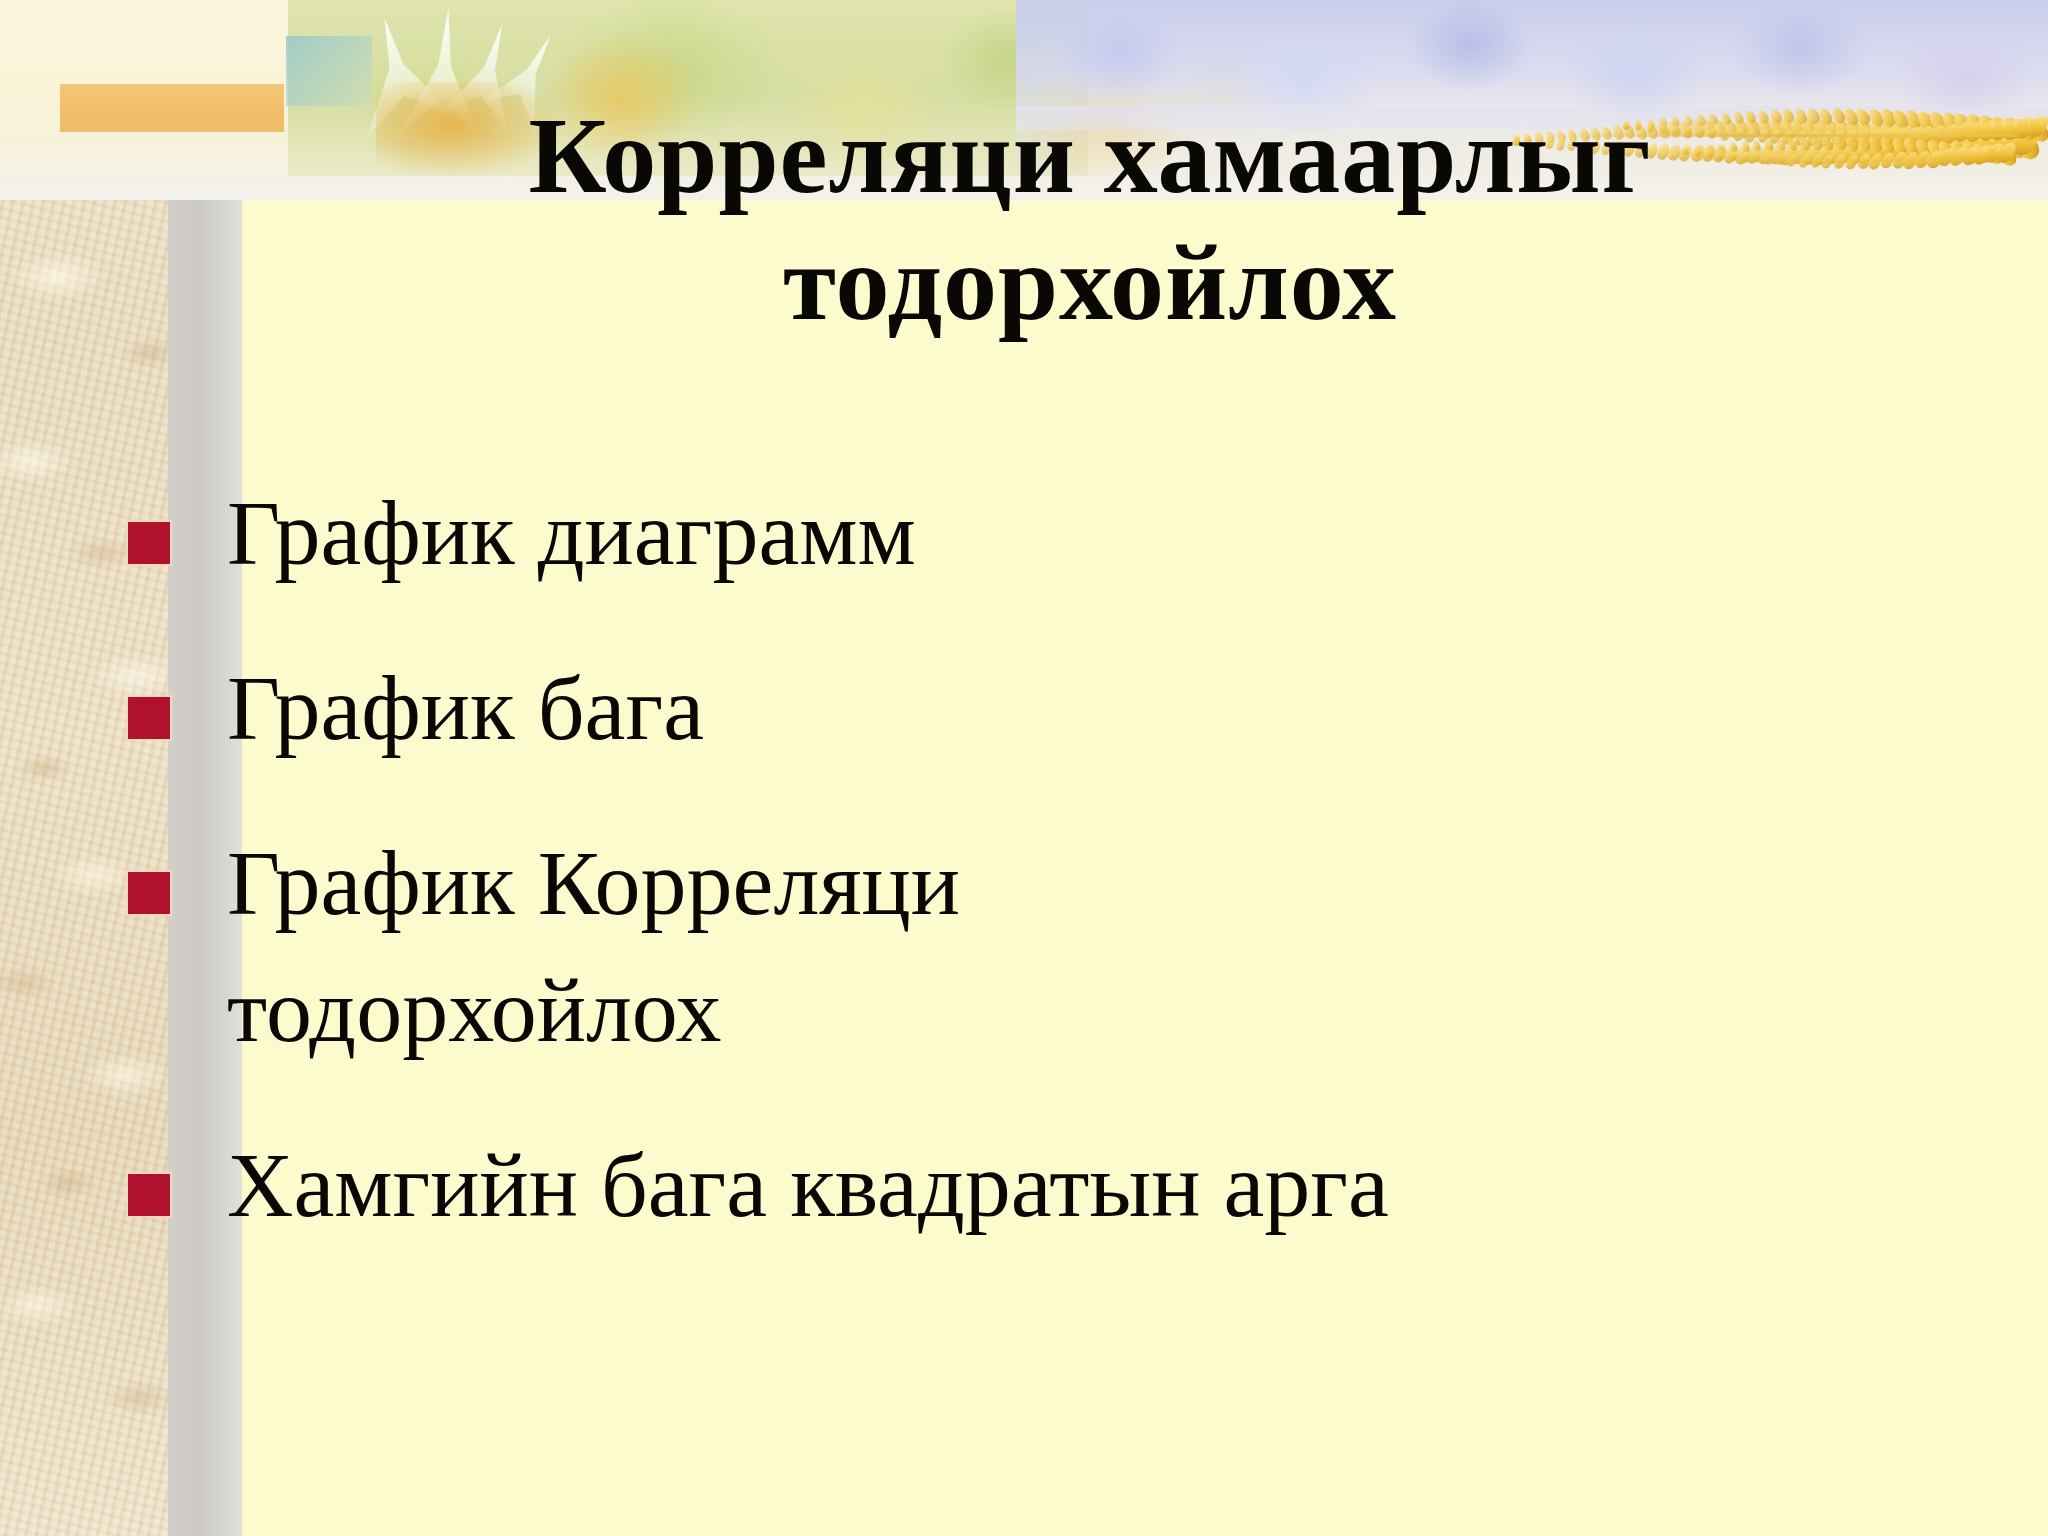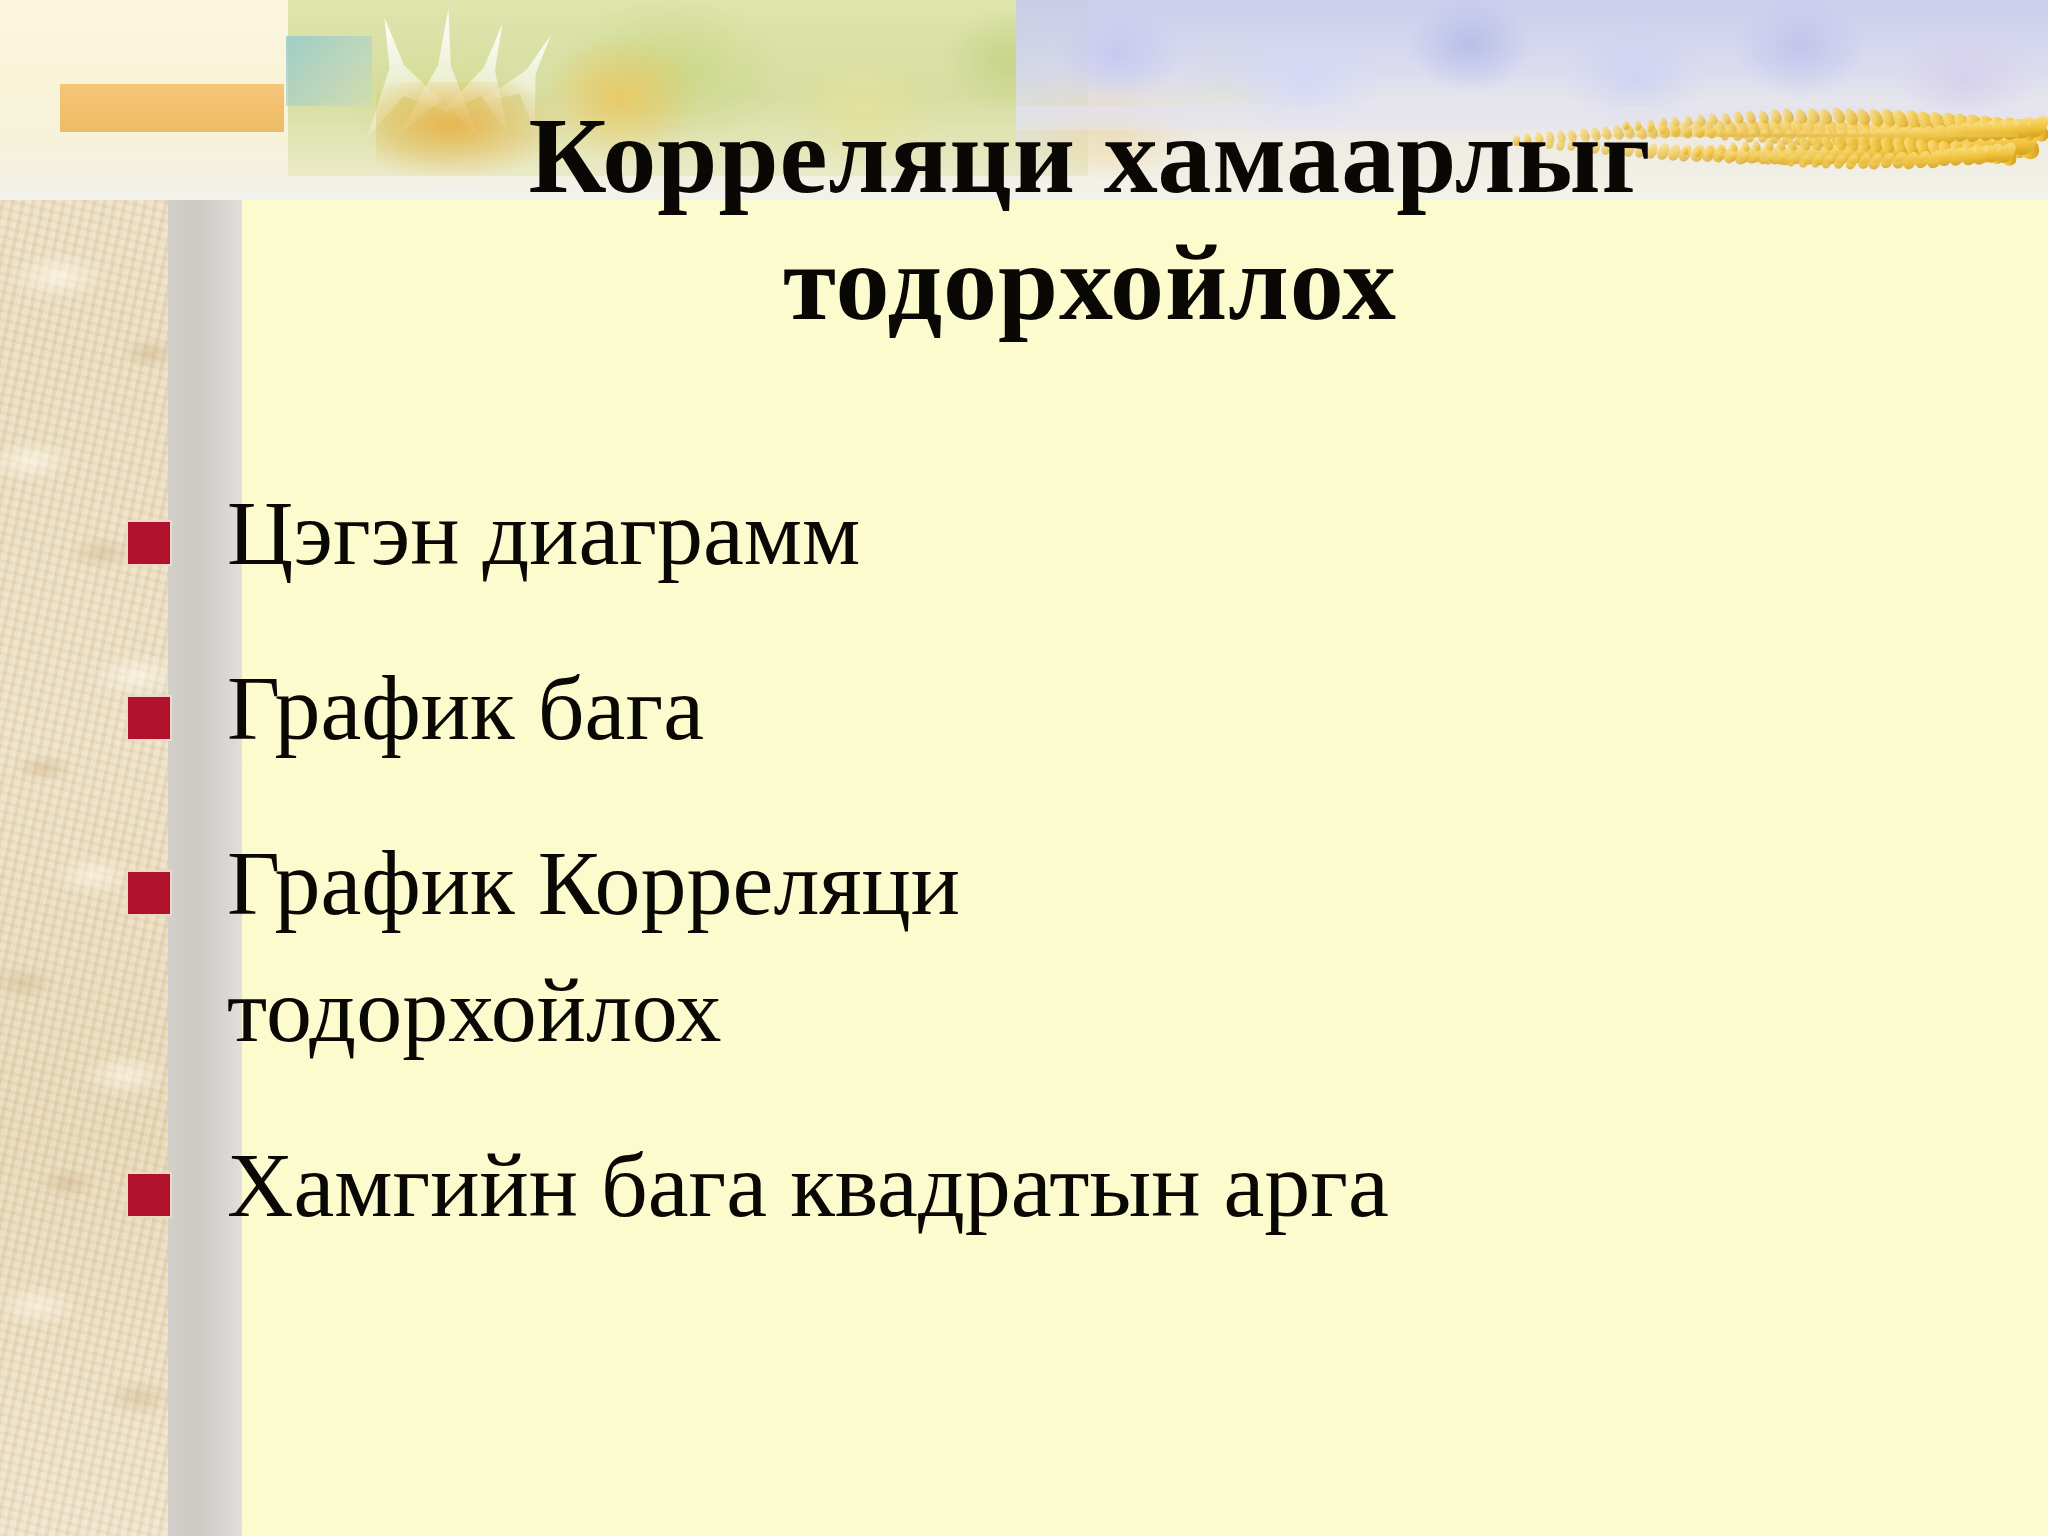--- a/index.html
+++ b/index.html
@@ -499,21 +499,21 @@
 
   <div class="title-block">
     <div class="title-line">Корреляци хамаарлыг</div>
     <div class="title-line">тодорхойлох</div>
   </div>
 
   <div class="bullets">
 
     <div class="bullet-item">
       <div class="bullet-marker"></div>
-      <div class="bullet-text">Цэгэн диаграмм</div>
+      <div class="bullet-text">График диаграмм</div>
     </div>
 
     <div class="bullet-item">
       <div class="bullet-marker"></div>
       <div class="bullet-text">График бага</div>
     </div>
 
     <div class="bullet-item">
       <div class="bullet-marker"></div>
       <div class="bullet-text">

